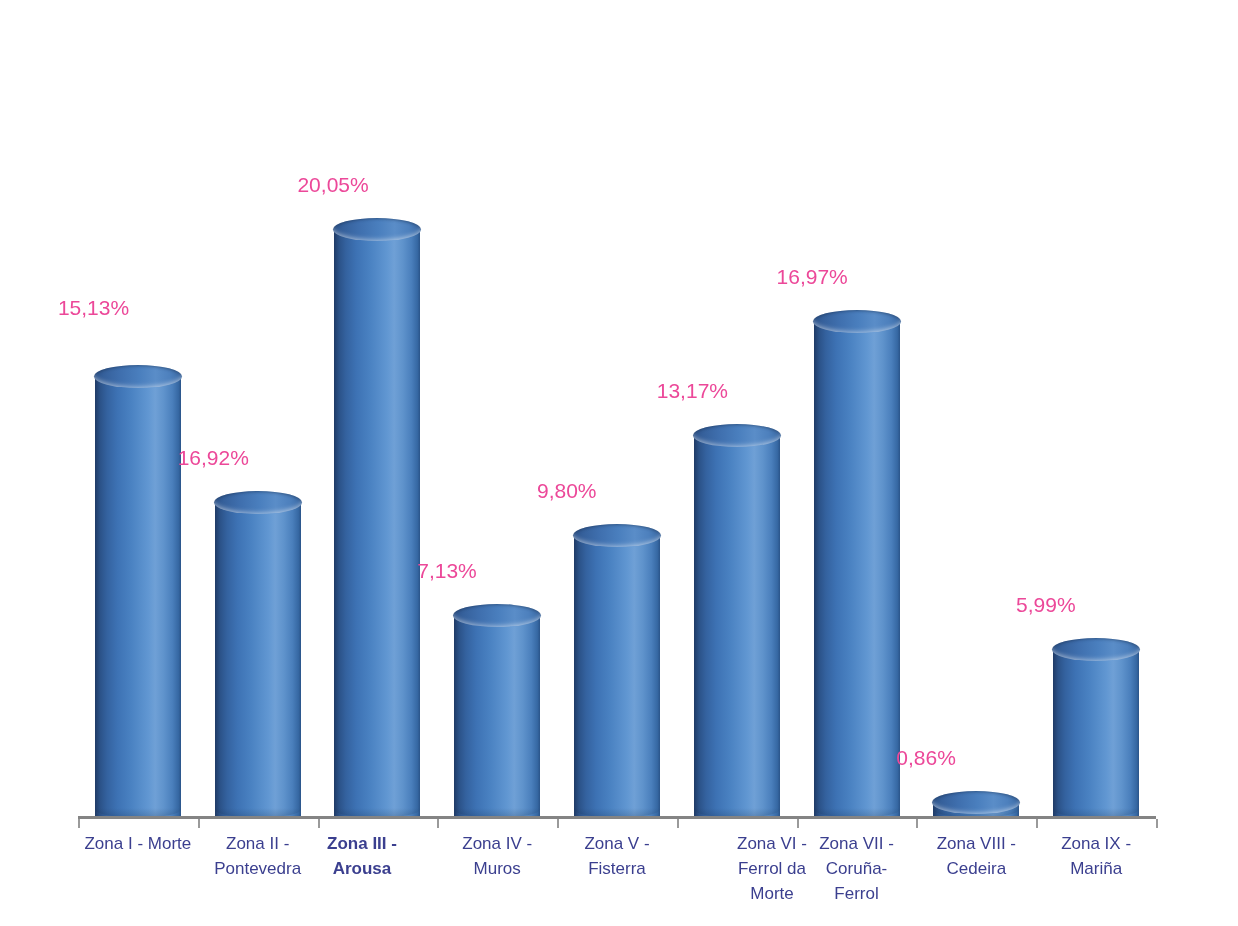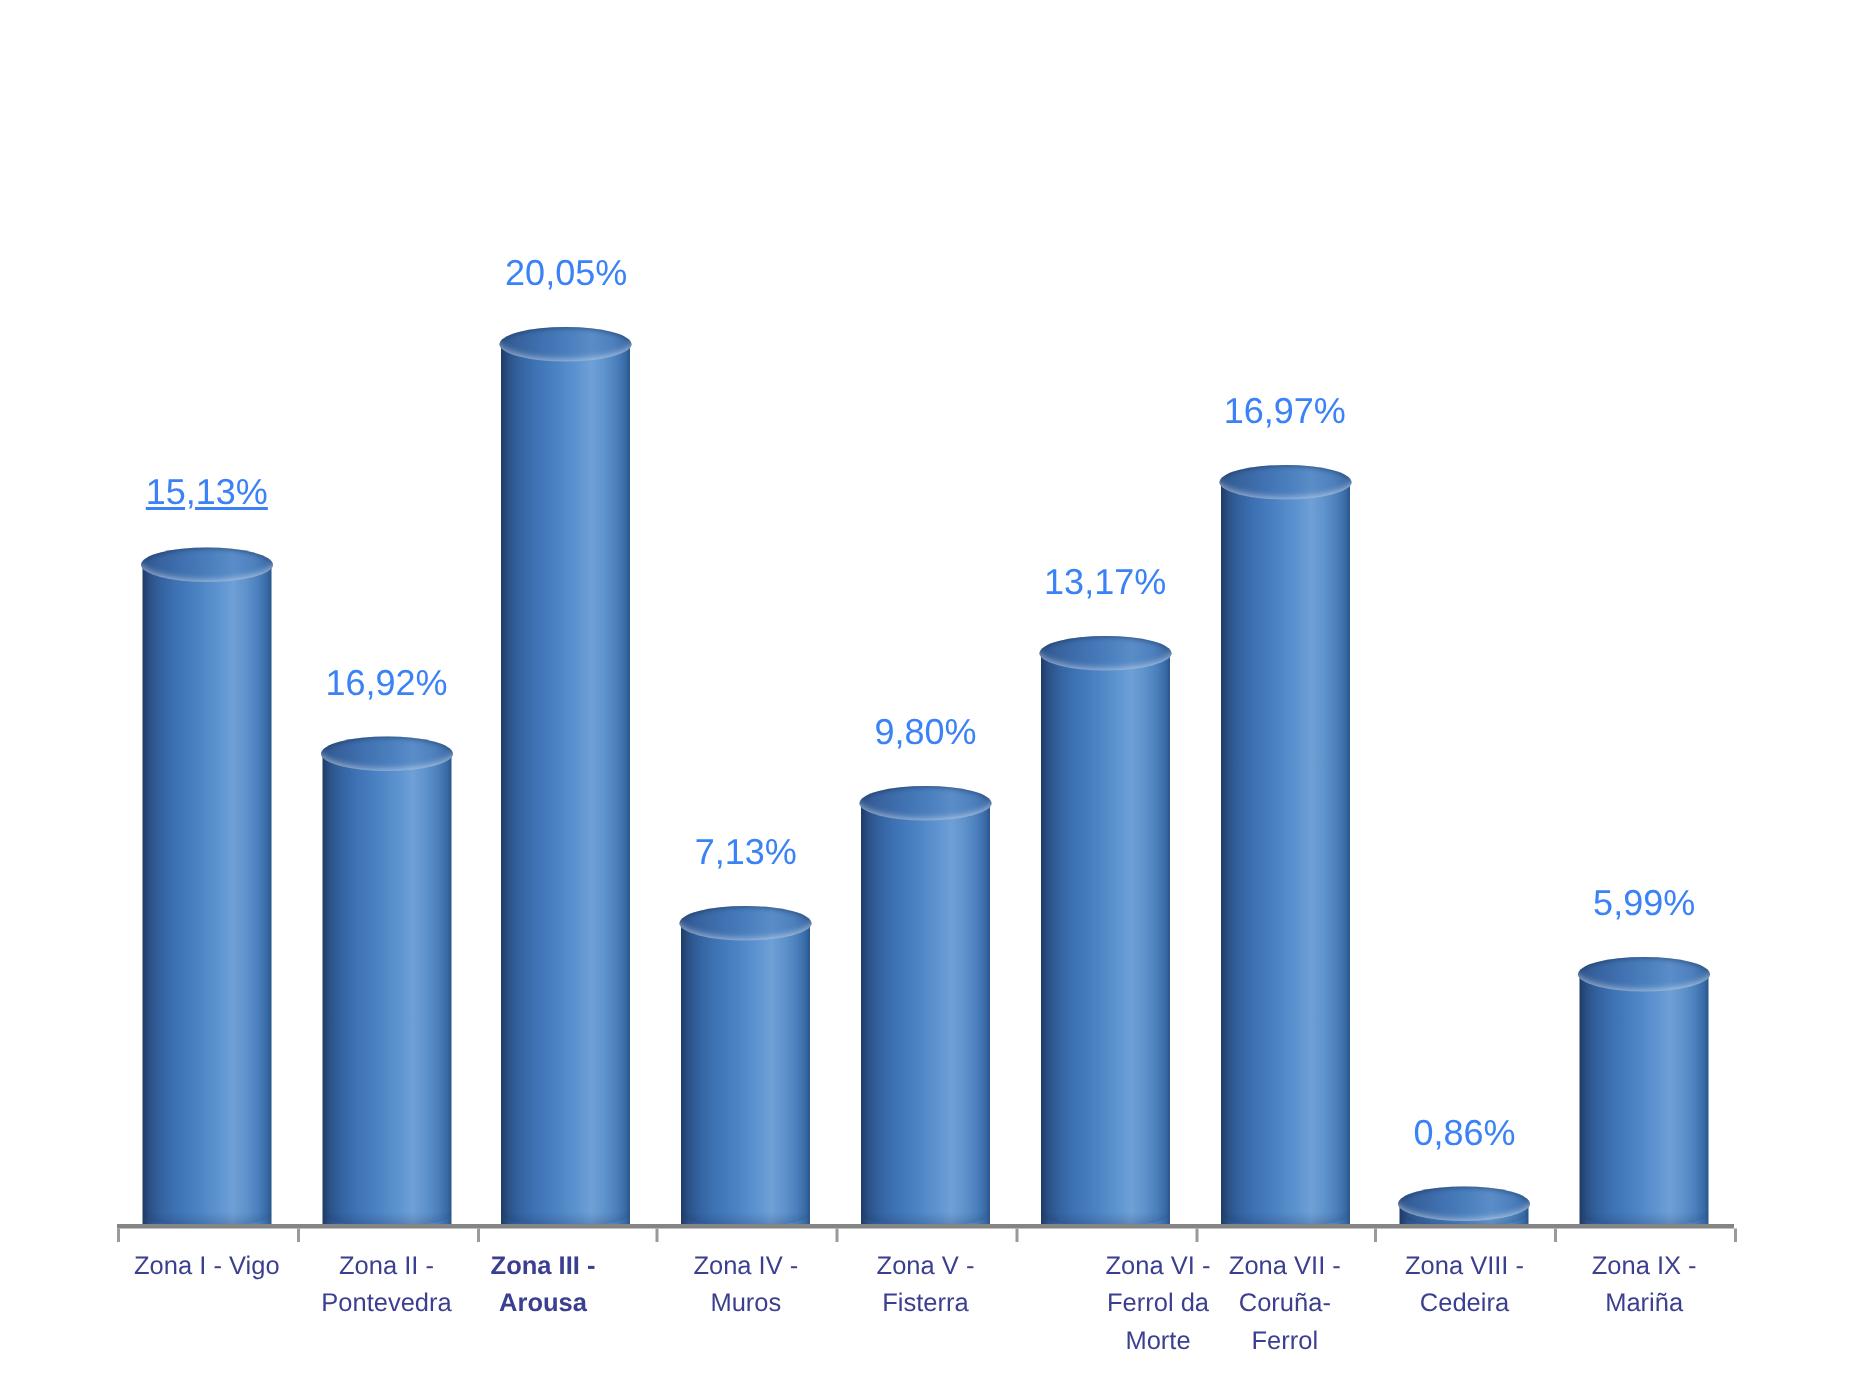--- a/index.html
+++ b/index.html
@@ -124,23 +124,23 @@
   .cylinder.disc .cyl-body {
     top: 13px;
   }
 
   
   .data-label {
     position: absolute;
     width: 160px;
     left: 50%;
     transform: translateX(-50%);
-    text-align: center;
-    color: #3b82f6;
-    font-size: 24px;
+    text-align: left;
+    color: #ec4899;
+    font-size: 21px;
     font-family: "Liberation Sans", sans-serif;
     white-space: nowrap;
   }
 
   
   .cat-label {
     position: absolute;
     top: 831px;
     width: 132px;
     text-align: center;
@@ -161,21 +161,21 @@
   <div id="plot-area">
 
     <div id="bars-layer">
         <div class="bar-group" style="left: 77.8889px; bottom: 109px; height: 512.013px;">
           <div class="cylinder" style="bottom: 0px; height: 452.013px;">
             <div class="cyl-body">
               <div class="cyl-foot"></div>
             </div>
             <div class="cyl-top"></div>
           </div>
-          <div class="data-label" style="bottom: 474px; text-decoration: underline;">15,13%</div>
+          <div class="data-label" style="bottom: 497px;">15,13%</div>
         </div>
         <div class="bar-group" style="left: 197.667px; bottom: 109px; height: 385.641px;">
           <div class="cylinder" style="bottom: 0px; height: 325.641px;">
             <div class="cyl-body">
               <div class="cyl-foot"></div>
             </div>
             <div class="cyl-top"></div>
           </div>
           <div class="data-label" style="bottom: 346.641px;">16,92%</div>
         </div>
@@ -254,21 +254,21 @@
         <div class="axis-tick" style="left: 557px;"></div>
         <div class="axis-tick" style="left: 677px;"></div>
         <div class="axis-tick" style="left: 797px;"></div>
         <div class="axis-tick" style="left: 916px;"></div>
         <div class="axis-tick" style="left: 1036px;"></div>
         <div class="axis-tick" style="left: 1156px;"></div>
       </div>
 
     <div id="cat-labels-layer">
         <div class="cat-label" style="left: 71.8889px;">
-          <span class="cat-line">Zona I - Vigo</span>
+          <span class="cat-line">Zona I - Morte</span>
         </div>
         <div class="cat-label" style="left: 191.667px;">
           <span class="cat-line">Zona II -</span>
           <span class="cat-line">Pontevedra</span>
         </div>
         <div class="cat-label" style="left: 296px; font-weight: bold;">
           <span class="cat-line">Zona III -</span>
           <span class="cat-line">Arousa</span>
         </div>
         <div class="cat-label" style="left: 431.222px;">

